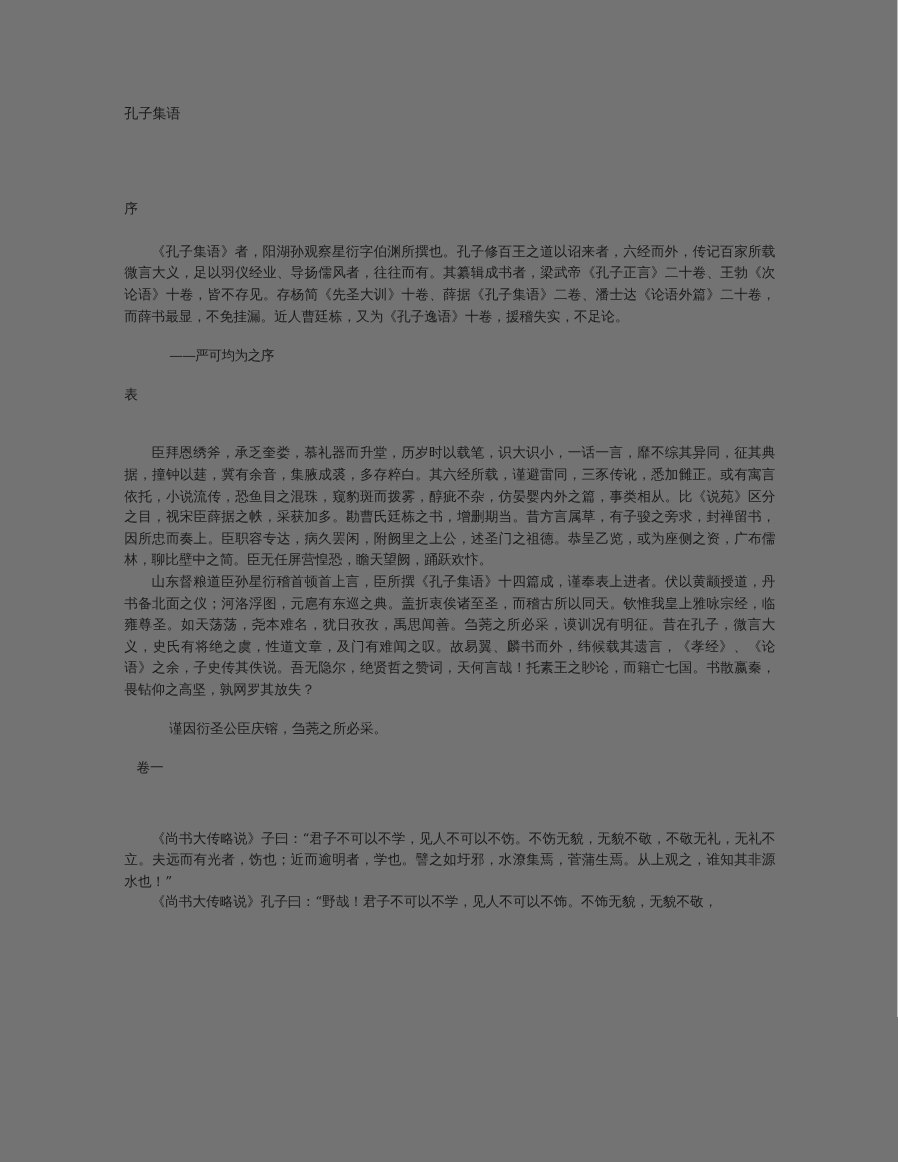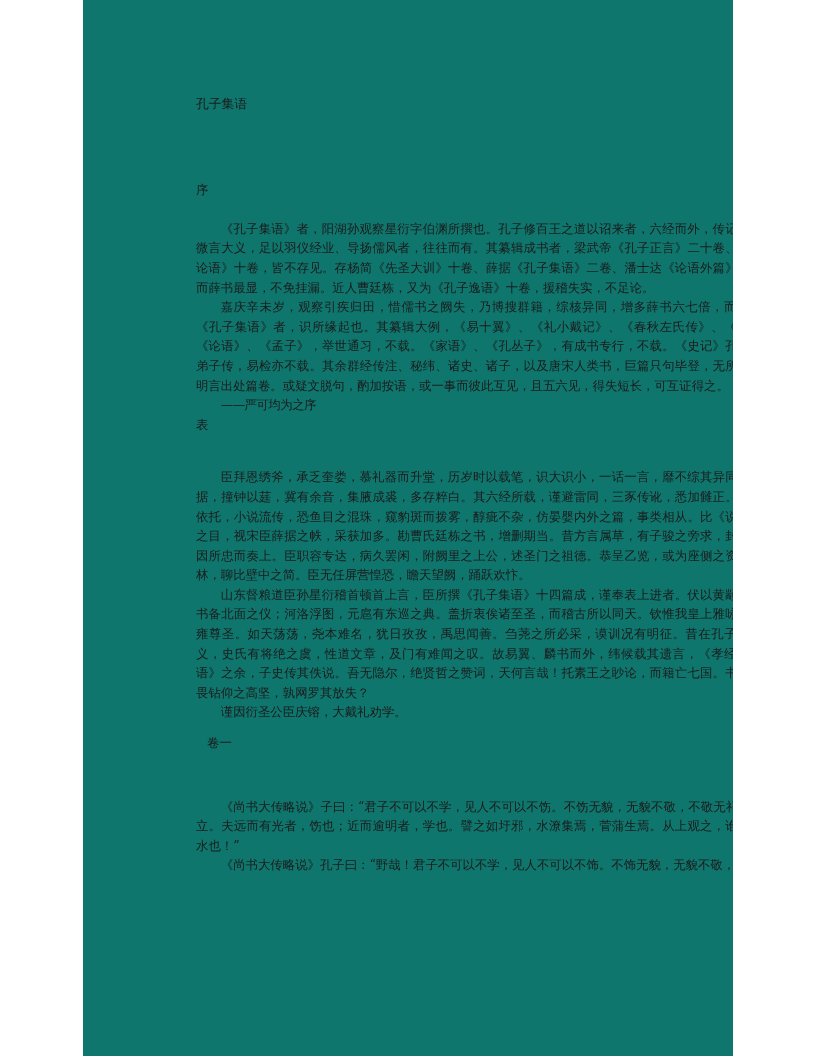--- a/index.html
+++ b/index.html
@@ -7,24 +7,24 @@
     margin: 0;
     padding: 0;
     background: #ffffff;
   }
   body {
     font-family: "DejaVu Serif", "Liberation Serif", serif;
     color: #000000;
   }
   .page {
     position: relative;
-    width: 650px;
+    width: 816px;
     height: 1056px;
     margin: 0 auto;
-    background: #0f766e;
+    background: #737373;
     overflow: hidden;
     box-sizing: border-box;
   }
   .content {
     position: absolute;
     left: 113px;
     top: 94px;
     width: 592px;
   }
 
@@ -65,21 +65,21 @@
     margin: 0;
     padding-left: 4px;
   }
 
   .para {
     margin: 0;
     text-indent: 2em;
   }
 
   .sig {
-    margin: 0;
+    margin: 16px;
     text-indent: 2em;
   }
 
   
   .gap-sm { height: 19.6px; }
   .gap-md { height: 27px; }
   .gap-lg { height: 33px; }
   .gap-xl { height: 39px; }
 
   .emdash { letter-spacing: -0.5px; }
@@ -95,30 +95,29 @@
     <div class="gap-md"></div>
 
 
     <div class="gap-xl"></div>
 
     <div class="heading">序</div>
 
     <div class="gap-sm"></div>
 
     <p class="para">《孔子集语》者，阳湖孙观察星衍字伯渊所撰也。孔子修百王之道以诏来者，六经而外，传记百家所载微言大义，足以羽仪经业、导扬儒风者，往往而有。其纂辑成书者，梁武帝《孔子正言》二十卷、王勃《次论语》十卷，皆不存见。存杨简《先圣大训》十卷、薛据《孔子集语》二卷、潘士达《论语外篇》二十卷，而薛书最显，不免挂漏。近人曹廷栋，又为《孔子逸语》十卷，援稽失实，不足论。</p>
-    <p class="para">嘉庆辛未岁，观察引疾归田，惜儒书之阙失，乃博搜群籍，综核异同，增多薛书六七倍，而仍名之为《孔子集语》者，识所缘起也。其纂辑大例，《易十翼》、《礼小戴记》、《春秋左氏传》、《孝经》、《论语》、《孟子》，举世通习，不载。《家语》、《孔丛子》，有成书专行，不载。《史记》孔子世家、弟子传，易检亦不载。其余群经传注、秘纬、诸史、诸子，以及唐宋人类书，巨篇只句毕登，无所去取，皆明言出处篇卷。或疑文脱句，酌加按语，或一事而彼此互见，且五六见，得失短长，可互证得之。</p>
     <p class="sig emdash">——严可均为之序</p>
 
     <div class="heading">表</div>
 
     <div class="gap-lg"></div>
 
     <p class="para">臣拜恩绣斧，承乏奎娄，慕礼器而升堂，历岁时以载笔，识大识小，一话一言，靡不综其异同，征其典据，撞钟以莛，冀有余音，集腋成裘，多存粹白。其六经所载，谨避雷同，三豕传讹，悉加雠正。或有寓言依托，小说流传，恐鱼目之混珠，窥豹斑而拨雾，醇疵不杂，仿晏婴内外之篇，事类相从。比《说苑》区分之目，视宋臣薛据之帙，采获加多。勘曹氏廷栋之书，增删期当。昔方言属草，有子骏之旁求，封禅留书，因所忠而奏上。臣职容专达，病久罢闲，附阙里之上公，述圣门之祖德。恭呈乙览，或为座侧之资，广布儒林，聊比壁中之简。臣无任屏营惶恐，瞻天望阙，踊跃欢忭。</p>
     <p class="para">山东督粮道臣孙星衍稽首顿首上言，臣所撰《孔子集语》十四篇成，谨奉表上进者。伏以黄颛授道，丹书备北面之仪；河洛浮图，元扈有东巡之典。盖折衷俟诸至圣，而稽古所以同天。钦惟我皇上雅咏宗经，临雍尊圣。如天荡荡，尧本难名，犹日孜孜，禹思闻善。刍荛之所必采，谟训况有明征。昔在孔子，微言大义，史氏有将绝之虞，性道文章，及门有难闻之叹。故易翼、麟书而外，纬候载其遗言，《孝经》、《论语》之余，子史传其佚说。吾无隐尔，绝贤哲之赞词，天何言哉！托素王之眇论，而籍亡七国。书散嬴秦，畏钻仰之高坚，孰网罗其放失？</p>
-    <p class="sig">谨因衍圣公臣庆镕，大戴礼劝学。</p>
+    <p class="sig">谨因衍圣公臣庆镕，刍荛之所必采。</p>
 
     <div class="section-label">卷一</div>
 
     <div class="gap-lg"></div>
 
 
     <p class="para">《尚书大传略说》子曰：“君子不可以不学，见人不可以不饬。不饬无貌，无貌不敬，不敬无礼，无礼不立。夫远而有光者，饬也；近而逾明者，学也。譬之如圩邪，水潦集焉，菅蒲生焉。从上观之，谁知其非源水也！”</p>
     <p class="para">《尚书大传略说》孔子曰：“野哉！君子不可以不学，见人不可以不饰。不饰无貌，无貌不敬，</p>
 
   </div>

